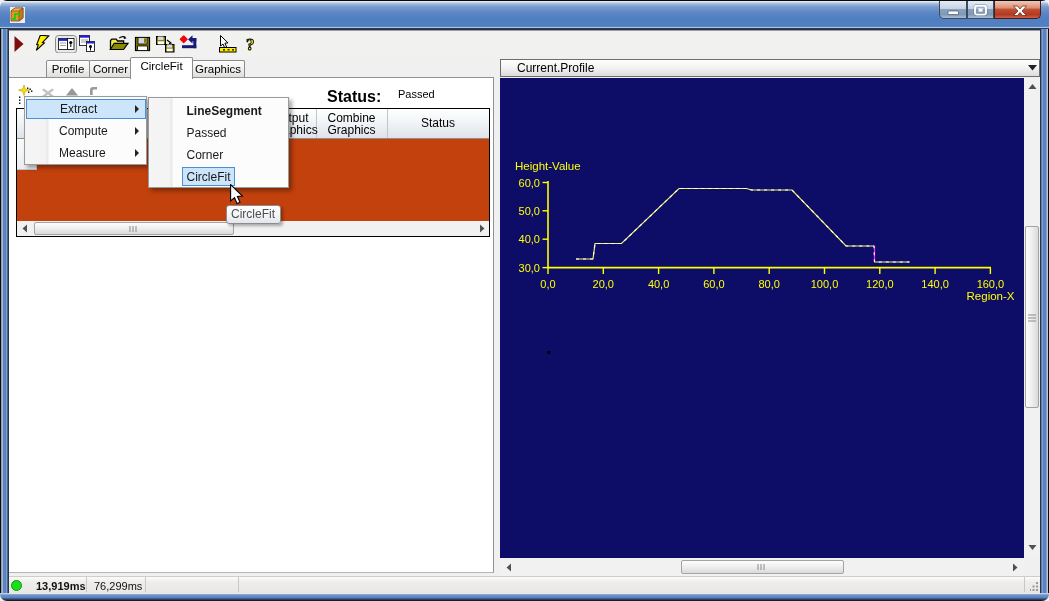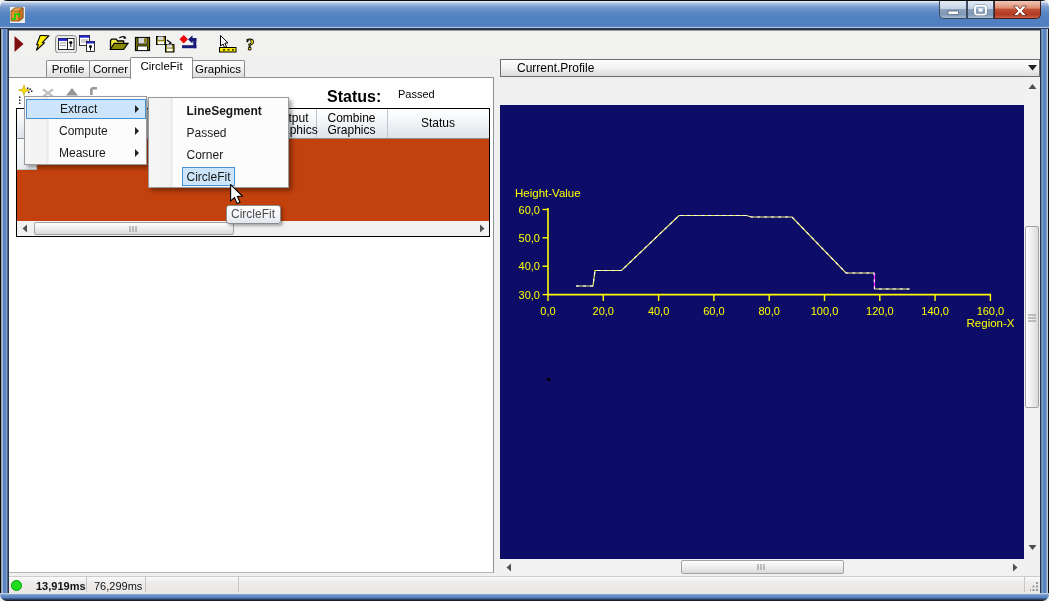--- a/index.html
+++ b/index.html
@@ -35,21 +35,21 @@
   #toolbar{left:0;top:0;width:1031px;height:27px;background:#f1f1f0;border-top:1px solid #9e9e9e;box-sizing:border-box;}
   
   .tab{top:30px;height:17px;background:linear-gradient(180deg,#fdfdfd 0%,#f2f2f1 40%,#dcdcda 100%);
      border:1px solid #8c8c8c;border-bottom:none;border-radius:2px 2px 0 0;
      font-size:11.5px;text-align:center;color:#000;line-height:17px;margin-left:36px;}
   #tab-operators{top:26.5px;height:21px;background:#fff;z-index:3;}
   
   #lpanel{left:0;top:47px;width:485px;height:495.5px;background:#fff;border-top:1px solid #919191;border-right:1px solid #919191;border-bottom:1px solid #b5b5b5;box-sizing:border-box;}
   
   #combo{left:491px;top:28.5px;width:540px;height:18px;background:linear-gradient(180deg,#fefefe 0%,#f2f2f2 50%,#dcdcdc 100%);border:1px solid #6e6e6e;box-sizing:border-box;font-size:12px;line-height:16px;color:#000;padding-left:16px;}
-  #chart{left:491px;top:47.5px;width:523.5px;height:480.5px;background:#0d0d68;margin-top:27px;}
+  #chart{left:491px;top:47.5px;width:523.5px;height:480.5px;background:#0d0d68;}
   
   .sbtrack{background:#f1f1f1;}
   .sbthumb{background:linear-gradient(180deg,#fdfdfd 0%,#f0f0f0 45%,#dadada 100%);border:1px solid #a3a3a3;box-sizing:border-box;border-radius:2px;}
   .sbthumbv{background:linear-gradient(90deg,#fdfdfd 0%,#f0f0f0 45%,#dadada 100%);border:1px solid #a3a3a3;box-sizing:border-box;border-radius:2px;}
   
   #statusbar{left:0;top:545.5px;width:1031px;height:18px;background:linear-gradient(180deg,#fbfbfb 0%,#efedec 30%,#e9e7e5 100%);border-top:1px solid #cfcdcb;box-sizing:border-box;}
   .sbsep{top:547px;width:1px;height:15px;background:#c9c7c5;}
   .stext{top:550px;font-size:11px;color:#111;}
   
   #grid{left:7px;top:78px;width:474px;height:129px;border:1px solid #000;box-sizing:border-box;background:#c2410c;}

